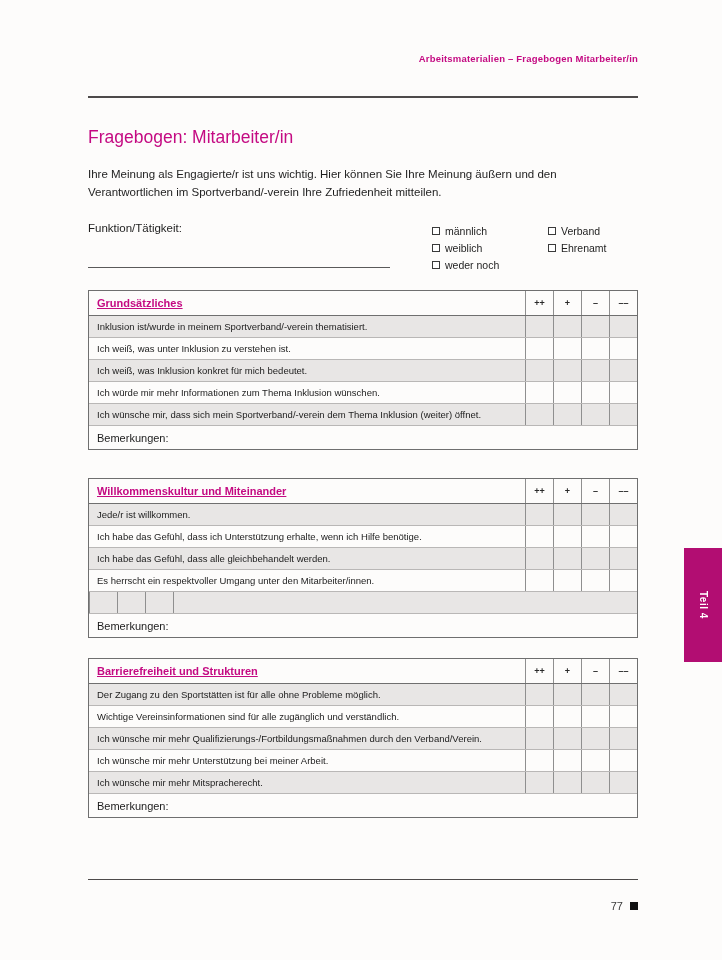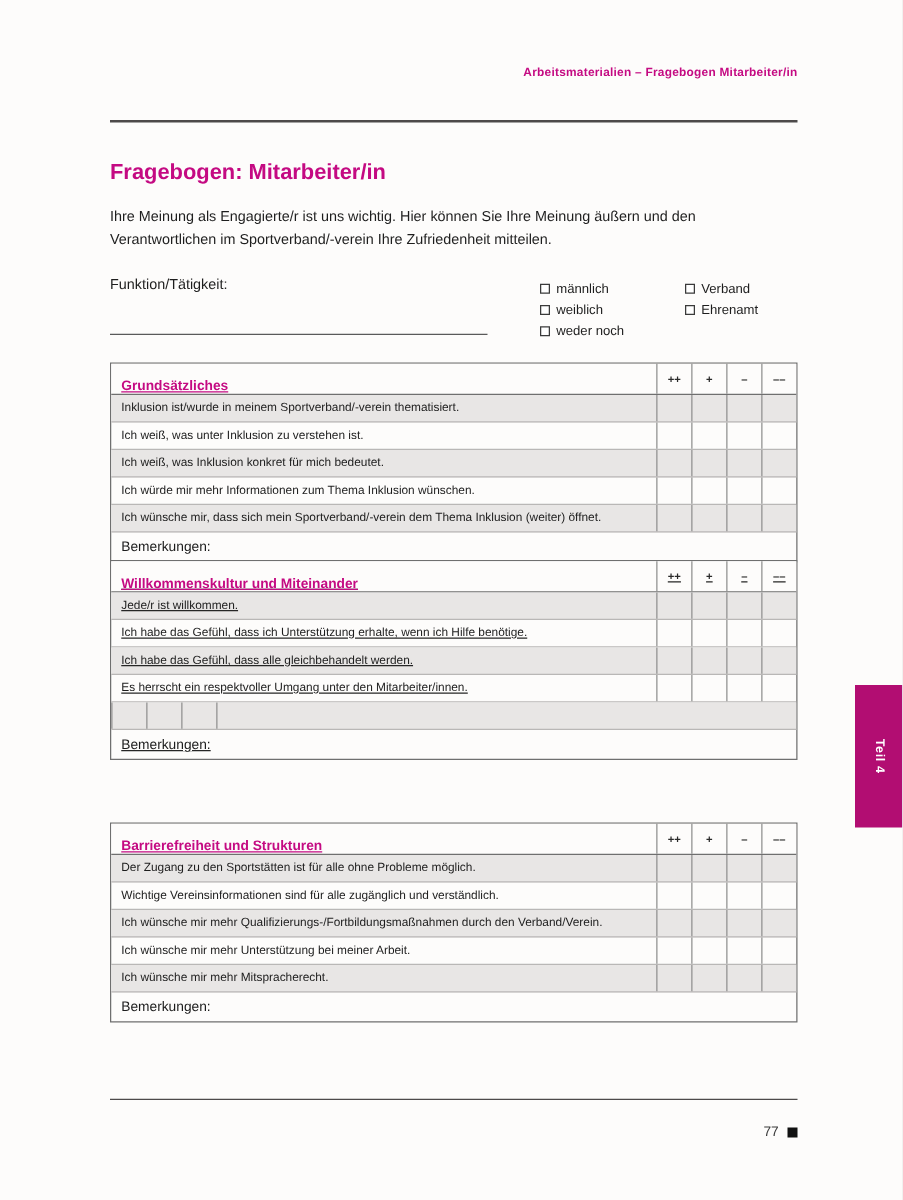--- a/index.html
+++ b/index.html
@@ -18,21 +18,21 @@
     font-size:9.5px; font-weight:bold; letter-spacing:.2px;
   }
   .top-rule, .bottom-rule {
     position:absolute; left:88px; width:550px;
     border-top:2px solid #4d4a4a;
   }
   .top-rule { top:96px; }
   .bottom-rule { top:879px; border-top-width:1.5px; }
   .doc-title {
     position:absolute; left:88px; top:127px;
-    font-size:17.5px; font-weight:bold;
+    font-size:17.5px; font-weight:normal;
   }
   .intro {
     position:absolute; left:88px; top:166px; width:552px;
     font-size:11.5px; line-height:1.55; color:#1e1e1e;
   }
   .function-label {
     position:absolute; left:88px; top:222px;
     font-size:11.5px; color:#1e1e1e;
   }
   .function-line {
@@ -48,25 +48,25 @@
     background:#fff; margin-right:5px; flex:0 0 auto;
   }
   .cb-label { font-size:10.5px; color:#1e1e1e; white-space:nowrap; }
 
   .qtable {
     position:absolute; left:88px; width:550px;
     border:1px solid #6f6f6f;
     background:#fdfcfb;
   }
   .qtable.t1 { top:290px; }
-  .qtable.t2 { top:448px;text-decoration:underline; }
+  .qtable.t2 { top:478px; }
   .qtable.t3 { top:658px; }
   .q-header {
     display:flex; height:25px; border-bottom:1px solid #6f6f6f;
-    align-items:flex-end; background:#fdfcfb;
+    align-items:center; background:#fdfcfb;
   }
   .q-title {
     flex:1 1 auto; padding-left:8px;
     font-size:11px; font-weight:bold; text-decoration:underline;
   }
   .q-rate-h, .q-rate-c {
     flex:0 0 28px; width:28px; align-self:stretch;
     border-left:1px solid #8f8f8f;
     display:flex; align-items:center; justify-content:center;
   }

